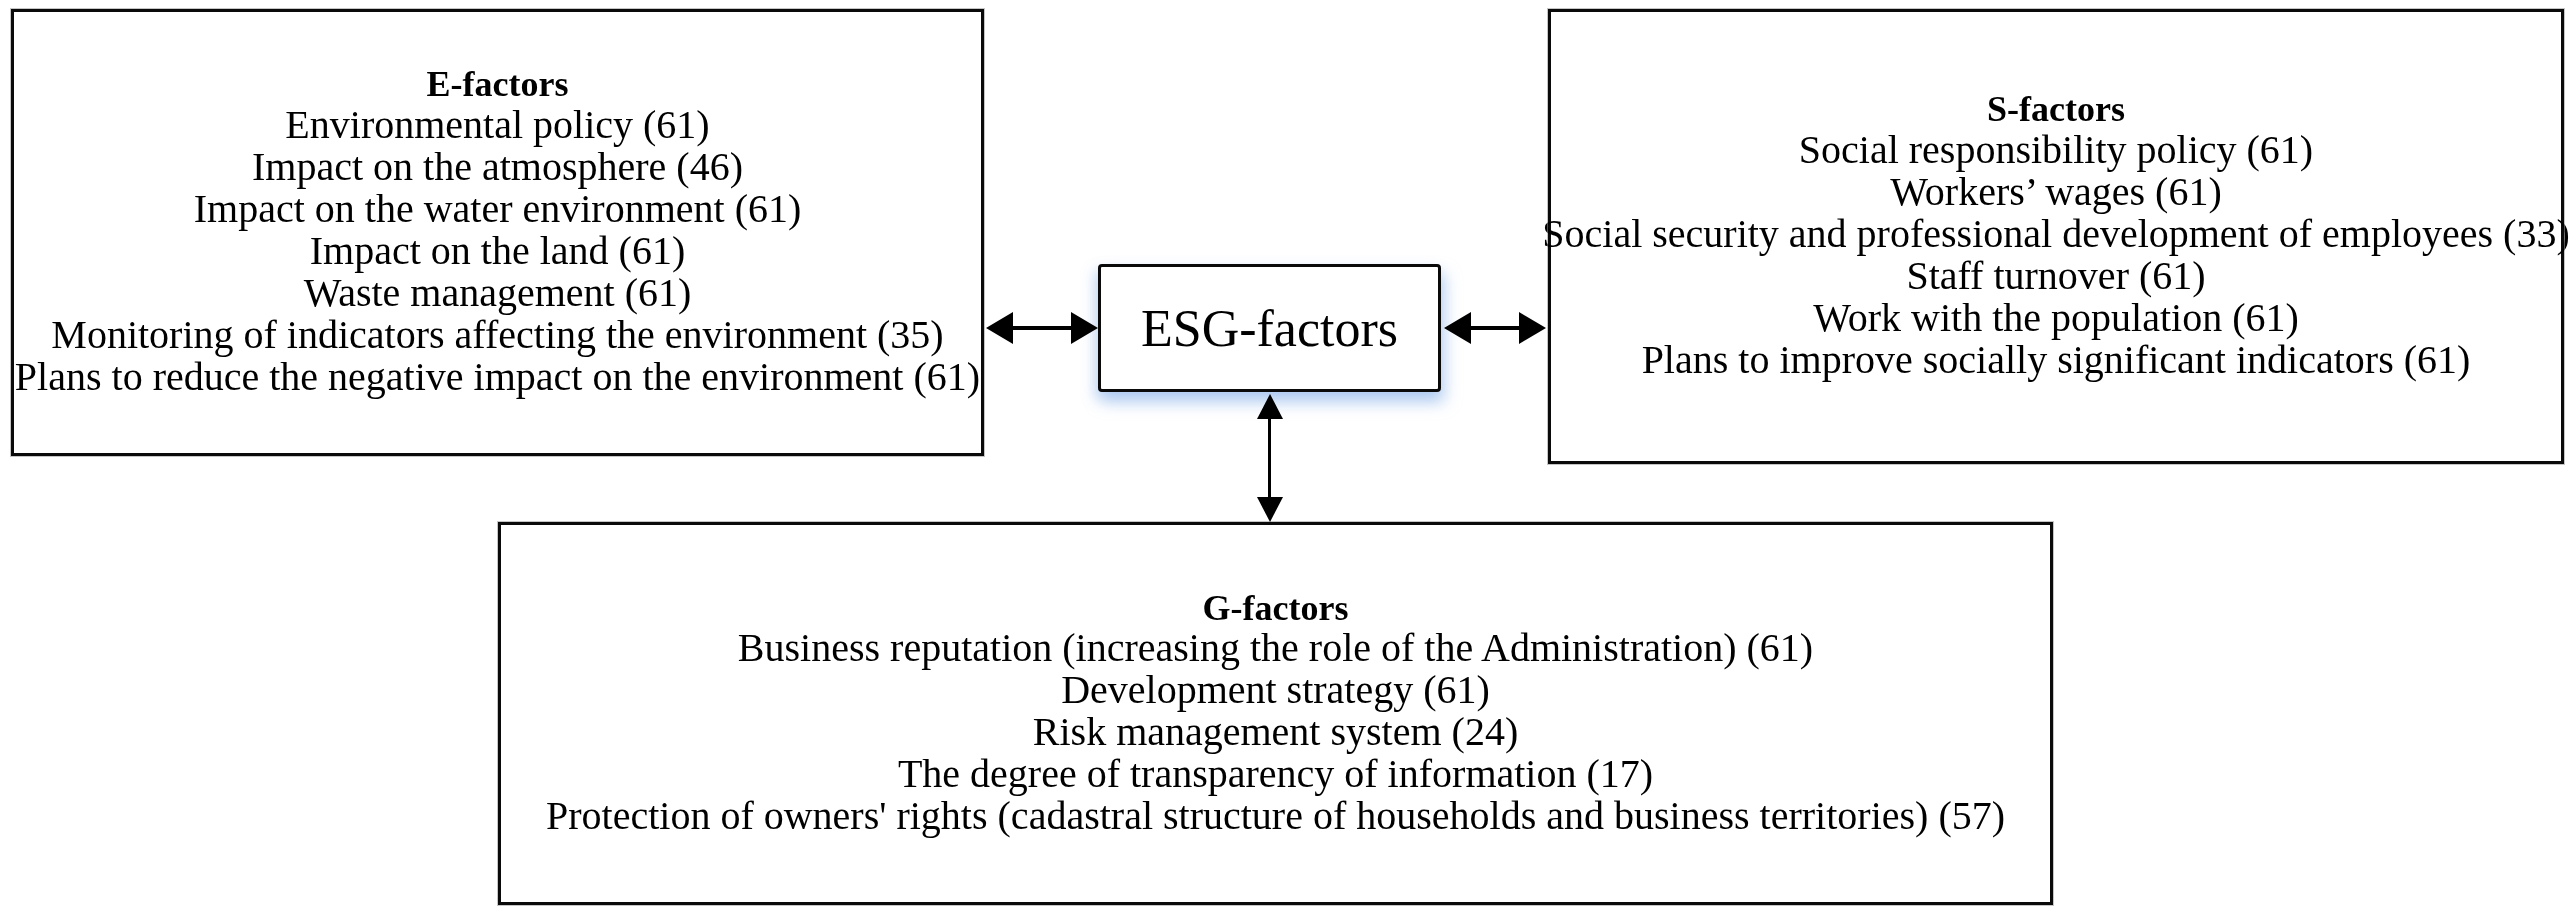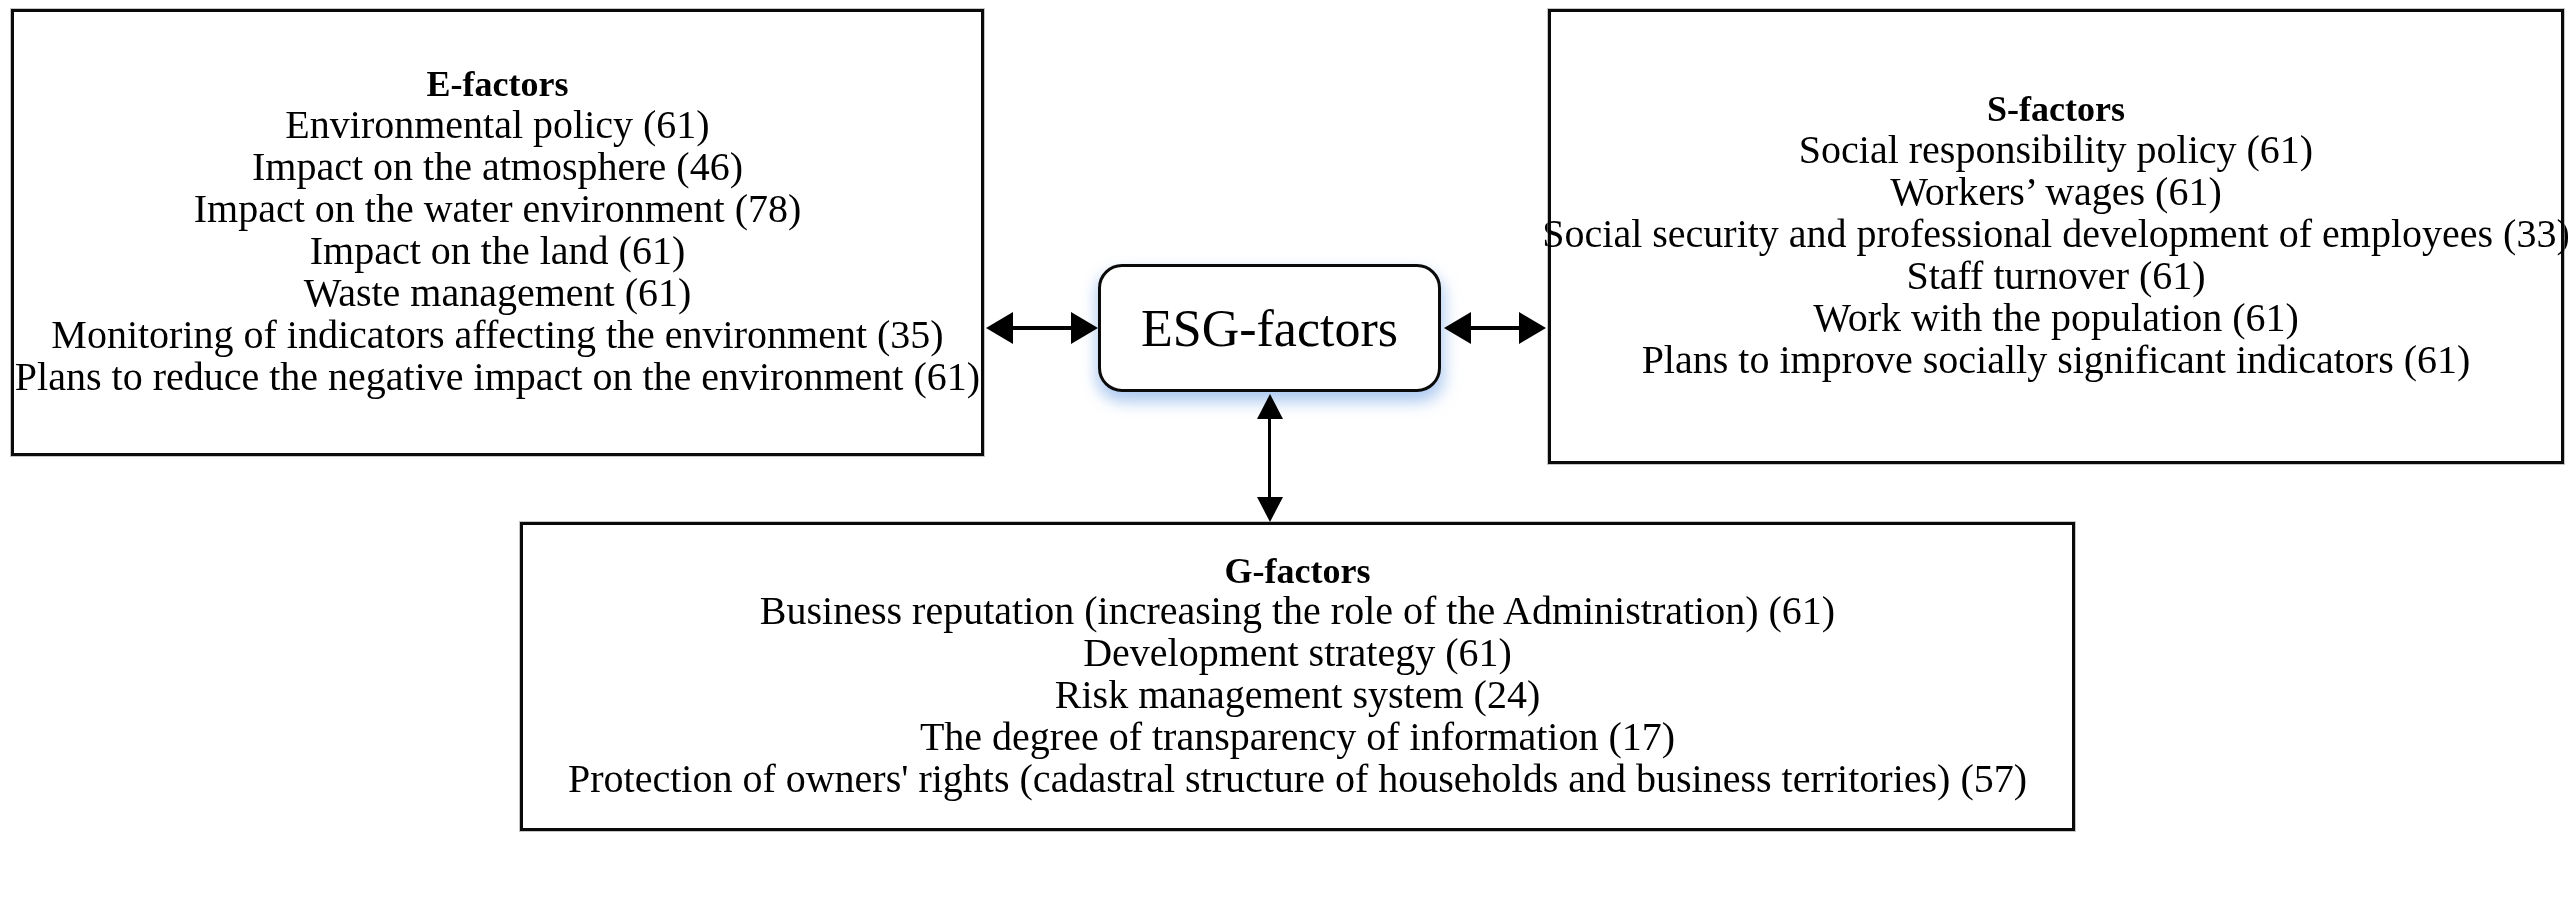--- a/index.html
+++ b/index.html
@@ -24,40 +24,40 @@
     outline: 1.8px solid rgba(150,150,150,0.55);
     outline-offset: 0.6px;
     display: flex;
     flex-direction: column;
     justify-content: center;
     align-items: center;
     text-align: center;
   }
   .e-box { left: 11px;  top: 8.6px;  width: 973px; height: 447px; }
   .s-box { left: 1548px; top: 8.6px; width: 1016px; height: 455px; }
-  .g-box { left: 520px; top: 522px; width: 1555px; height: 309px; }
+  .g-box { left: 498px; top: 522px; width: 1555px; height: 383px; }
   .line {
     font-size: 40px;
     line-height: 1.05;
     white-space: nowrap;
   }
   .title {
     font-weight: bold;
     font-size: 36px;
   }
   .center-box {
     position: absolute;
     box-sizing: border-box;
     left: 1098px;
     top: 264px;
     width: 343px;
     height: 128px;
     background: #ffffff;
     border: 3.7px solid #0a0a0a;
-    border-radius: 24px;
+    border-radius: 4px;
     display: flex;
     align-items: center;
     justify-content: center;
     box-shadow: 3.7px 10px 16px rgba(140,180,235,0.55), -3.7px 6.2px 12.3px rgba(140,180,235,0.35);
     font-size: 52px;
     white-space: nowrap;
   }
   .harrow {
     position: absolute;
     height: 34px;
@@ -94,21 +94,21 @@
 </style>
 </head>
 <body>
 
 <div id="canvas">
 
   <div class="box e-box">
     <div class="line title">E-factors</div>
     <div class="line">Environmental policy (61)</div>
     <div class="line">Impact on the atmosphere (46)</div>
-    <div class="line">Impact on the water environment (78)</div>
+    <div class="line">Impact on the water environment (61)</div>
     <div class="line">Impact on the land (61)</div>
     <div class="line">Waste management (61)</div>
     <div class="line">Monitoring of indicators affecting the environment (35)</div>
     <div class="line">Plans to reduce the negative impact on the environment (61)</div>
   </div>
 
   <div class="box s-box">
     <div class="line title">S-factors</div>
     <div class="line">Social responsibility policy (61)</div>
     <div class="line">Workers’ wages (61)</div>

